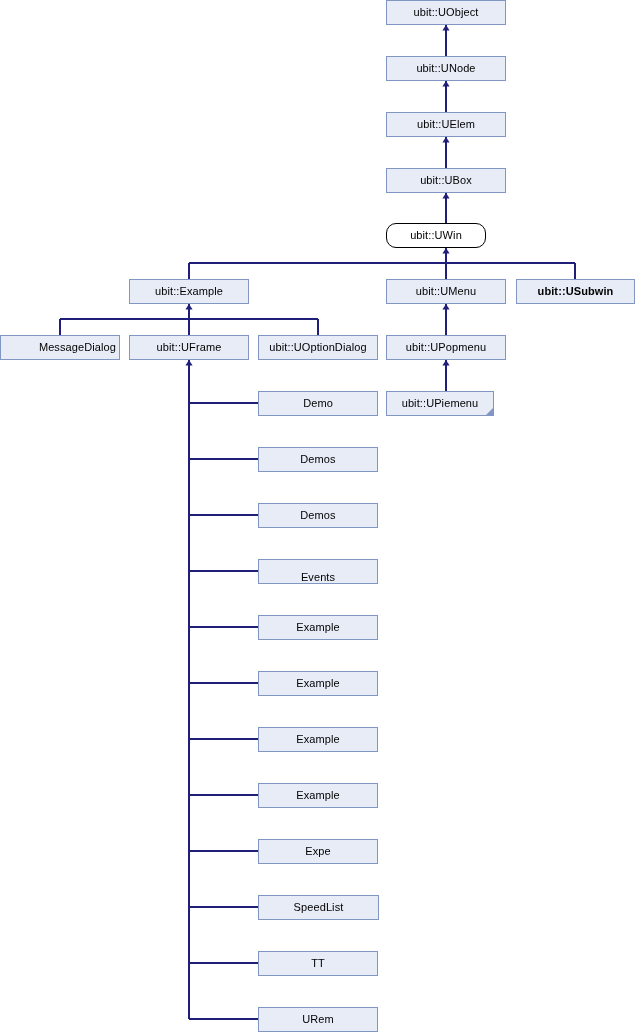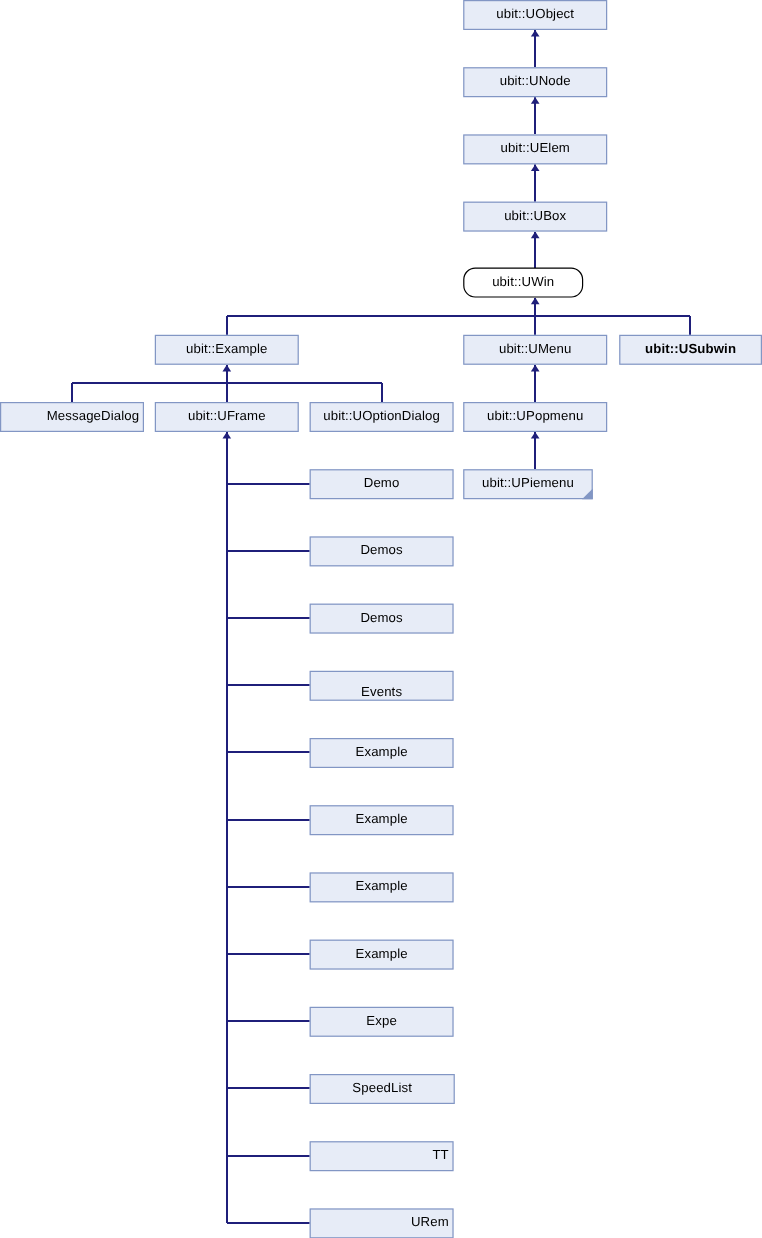--- a/index.html
+++ b/index.html
@@ -167,20 +167,20 @@
       </div>
       <div class="node" style="left: 258px; top: 783px; width: 120px; height: 25px;">
         <span class="node-label">Example</span>
       </div>
       <div class="node" style="left: 258px; top: 839px; width: 120px; height: 25px;">
         <span class="node-label">Expe</span>
       </div>
       <div class="node" style="left: 258px; top: 895px; width: 121px; height: 25px;">
         <span class="node-label">SpeedList</span>
       </div>
-      <div class="node" style="left: 258px; top: 951px; width: 120px; height: 25px; justify-content: flex-end;">
+      <div class="node" style="left: 258px; top: 951px; width: 120px; height: 25px;">
         <span class="node-label">TT</span>
       </div>
-      <div class="node" style="left: 258px; top: 1007px; width: 120px; height: 25px; justify-content: flex-end;">
+      <div class="node" style="left: 258px; top: 1007px; width: 120px; height: 25px;">
         <span class="node-label">URem</span>
       </div>
     </div>
 </div>
 
 </body></html>

